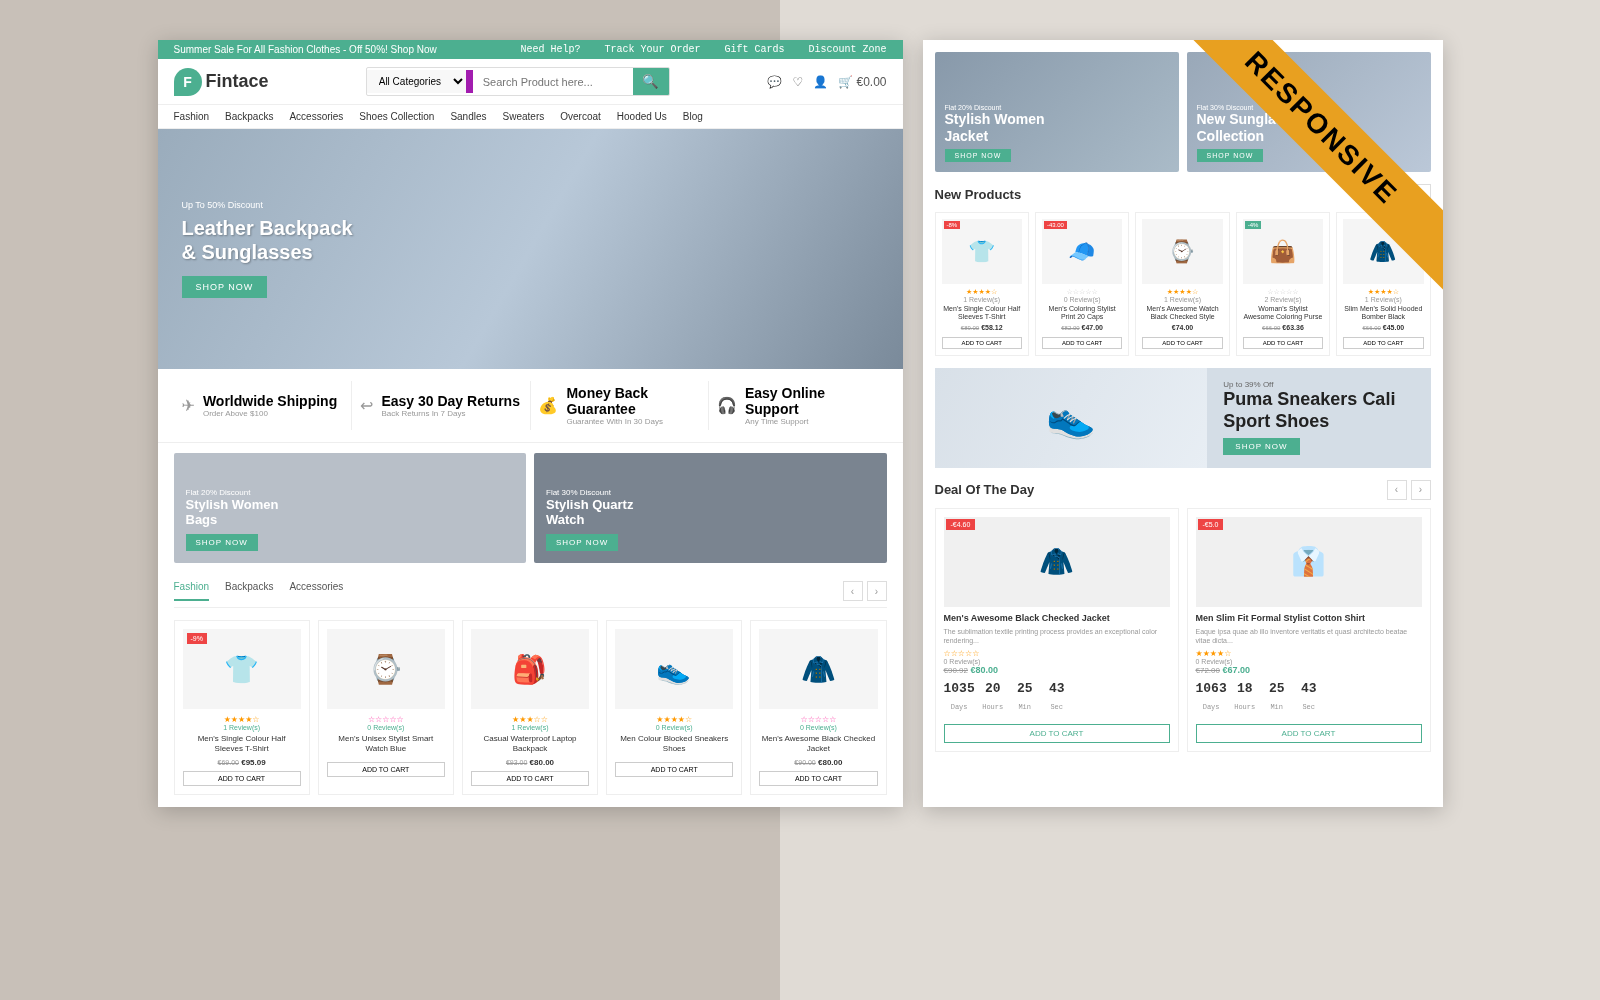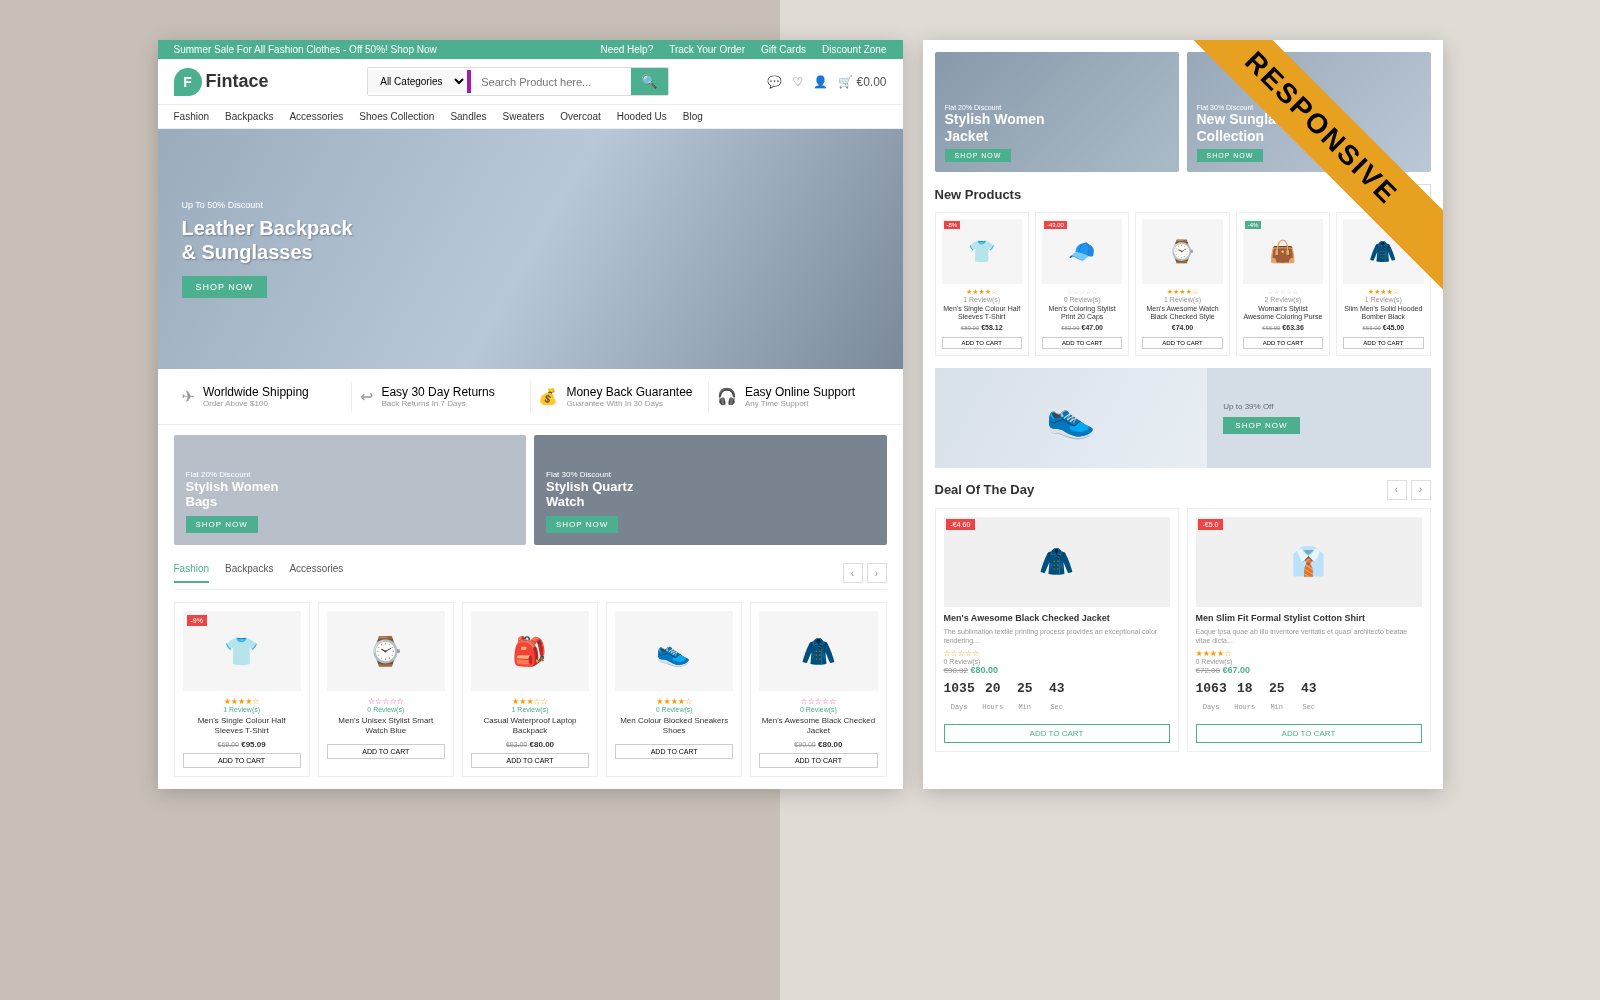--- a/index.html
+++ b/index.html
@@ -89,21 +89,21 @@
     
     .top-bar {
       background: #4caf90;
       color: #fff;
       font-size: 10px;
       padding: 4px 16px;
       display: flex;
       justify-content: space-between;
       align-items: center;
     }
-    .top-bar-links { display: flex; gap: 16px; }
+    .top-bar-links { display: flex; gap: 24px; font-family: Liberation Mono, monospace; }
 
     .header {
       display: flex;
       align-items: center;
       padding: 8px 16px;
       justify-content: space-between;
       border-bottom: 1px solid #eee;
     }
     .logo {
       display: flex;
@@ -123,21 +123,21 @@
     .search-bar {
       display: flex;
       align-items: center;
       border: 1px solid #ddd;
       border-radius: 2px;
       overflow: hidden;
     }
     .search-select {
       padding: 5px 8px;
       border: none;
-      border-right: 4px solid #a21caf;
+      border-right: 7px solid #a21caf;
       font-size: 10px;
       background: #f8f8f8;
     }
     .search-input {
       padding: 5px 10px;
       border: none;
       font-size: 11px;
       width: 160px;
     }
     .search-btn {
@@ -199,21 +199,21 @@
       flex: 1;
       display: flex;
       align-items: center;
       gap: 8px;
       font-size: 9px;
       padding: 4px 8px;
       border-right: 1px solid #eee;
     }
     .feature-item:last-child { border-right: none; }
     .feature-icon { font-size: 16px; color: #999; }
-    .feature-title { font-weight: normal; font-size: 12px; }
+    .feature-title { font-weight: bold; font-size: 14px; }
     .feature-desc { color: #999; font-size: 8px; }
 
     .promo-banners {
       display: flex;
       gap: 8px;
       padding: 10px 16px;
     }
     .promo-banner {
       flex: 1;
       height: 110px;
@@ -775,20 +775,21 @@
               <span class="cur">€45.00</span>
             </div>
             <button class="np-add">ADD TO CART</button>
           </div>
         </div>
 
         <div class="banner-wide">
           <div class="banner-wide-left" style="background: linear-gradient(120deg, #d8e0e8, #e8eef4); display:flex; align-items:center; justify-content:center; font-size:40px;">👟</div>
           <div class="banner-wide-right">
             <div class="banner-wide-label">Up to 39% Off</div>
+            <div class="banner-wide-title">Puma Sneakers Cali<br>Sport Shoes</div>
             <button class="banner-wide-btn">SHOP NOW</button>
           </div>
         </div>
 
         <div class="deal-section">
           <div class="section-header">
             <span class="section-title">Deal Of The Day</span>
             <div class="nav-arrows">
               <div class="nav-arrow">‹</div>
               <div class="nav-arrow">›</div>

